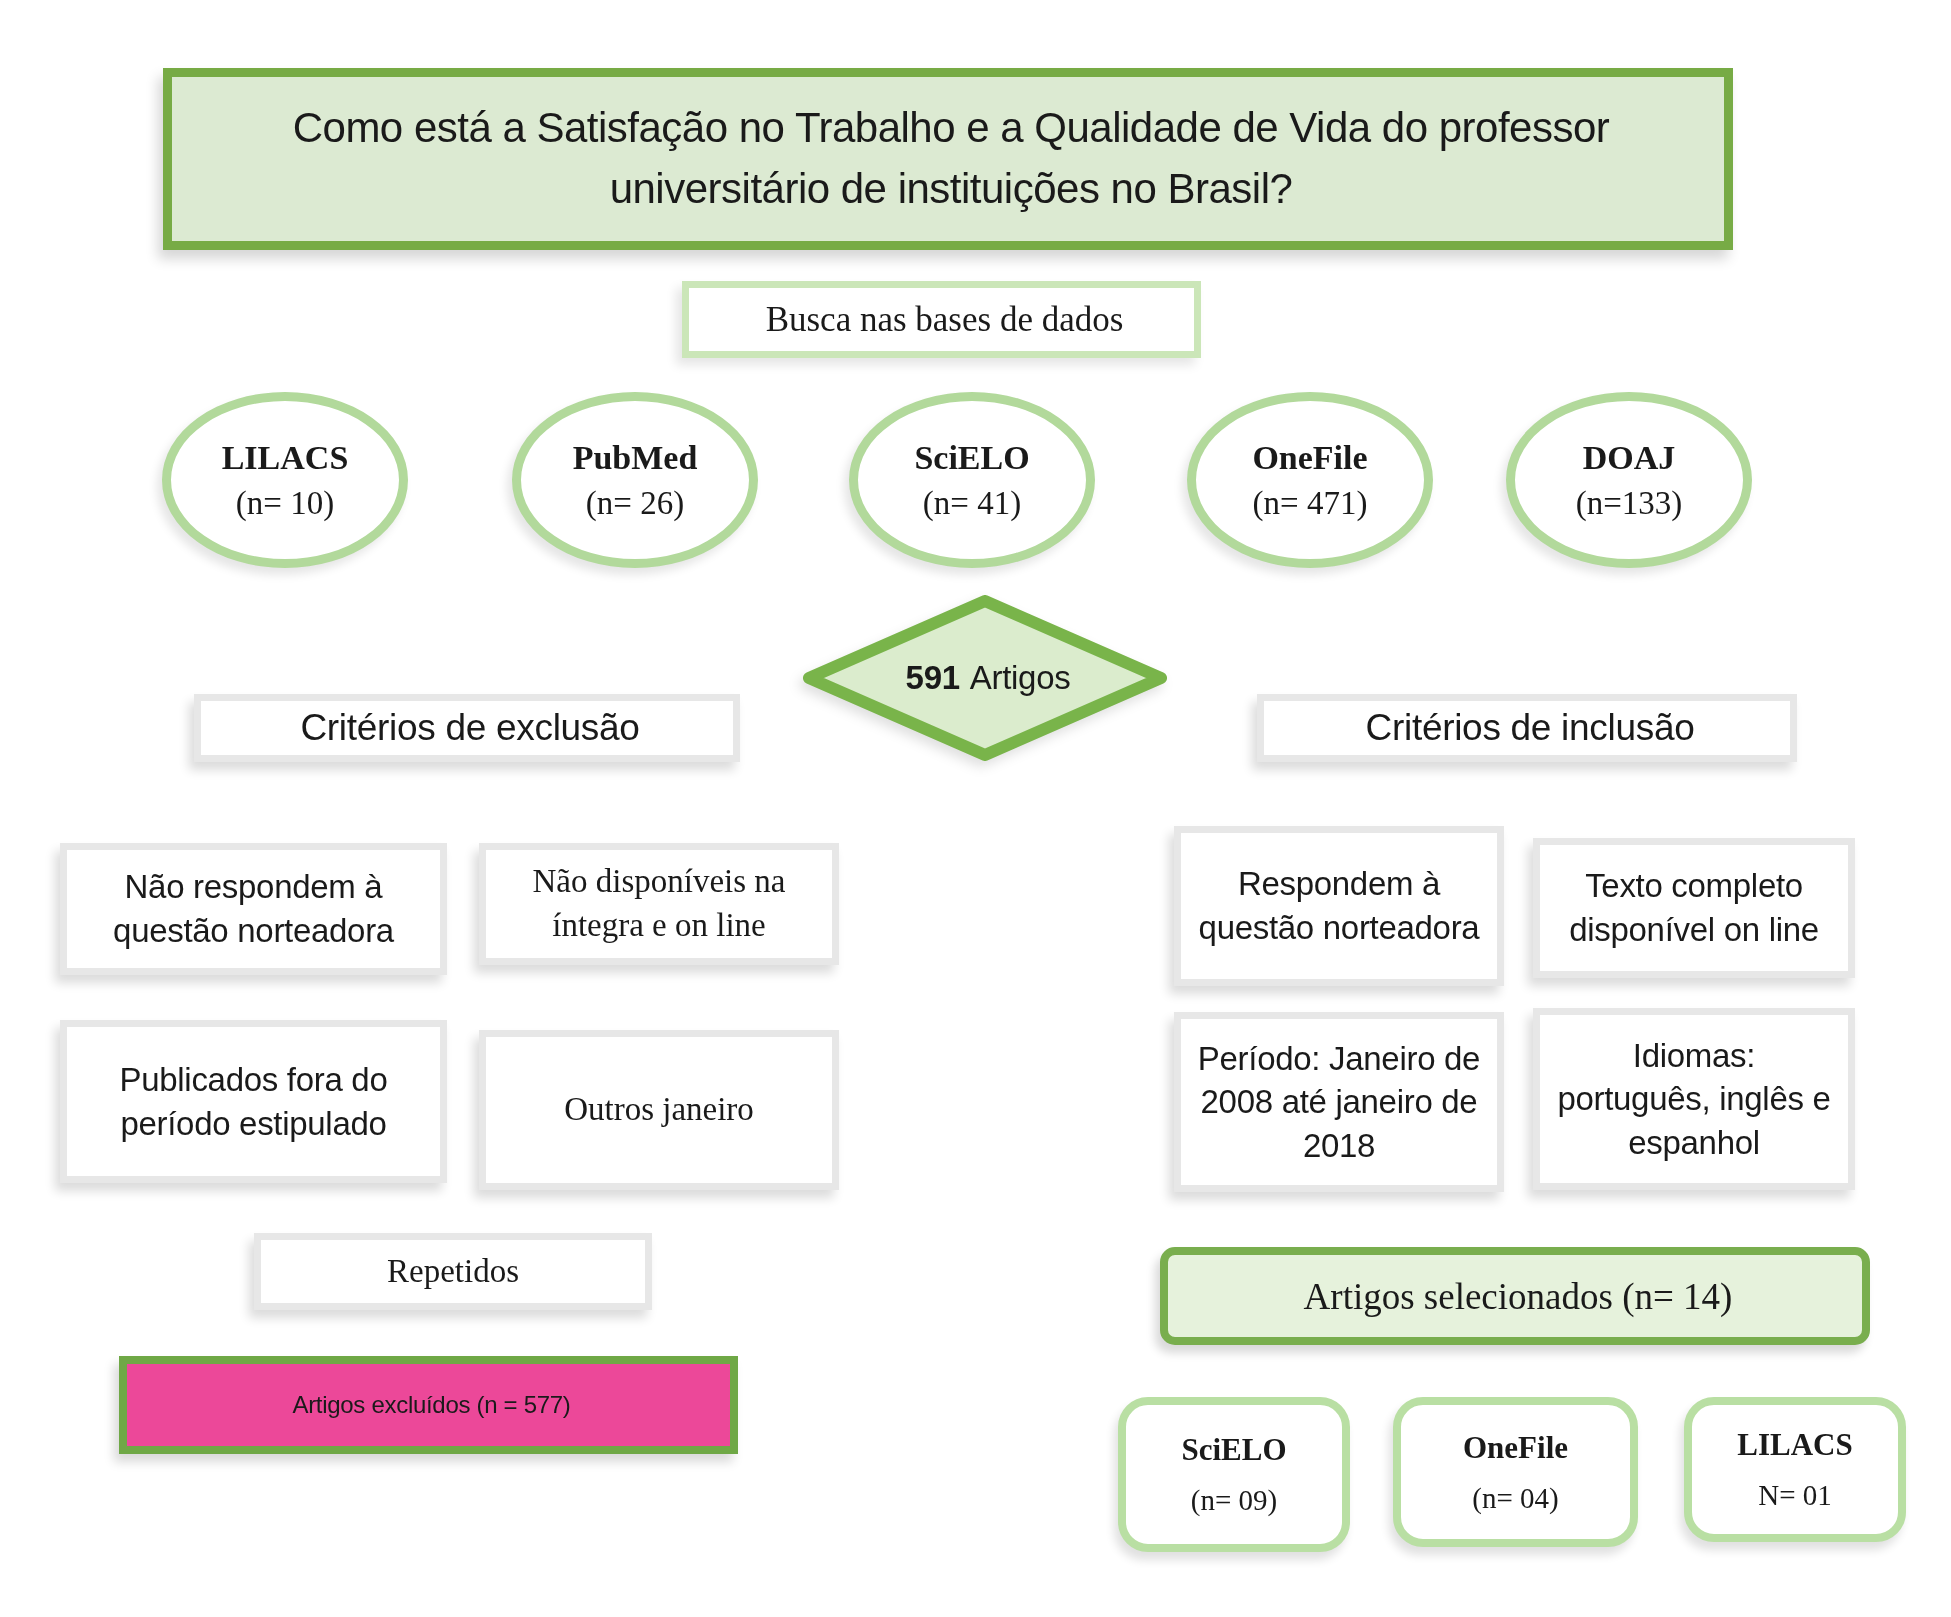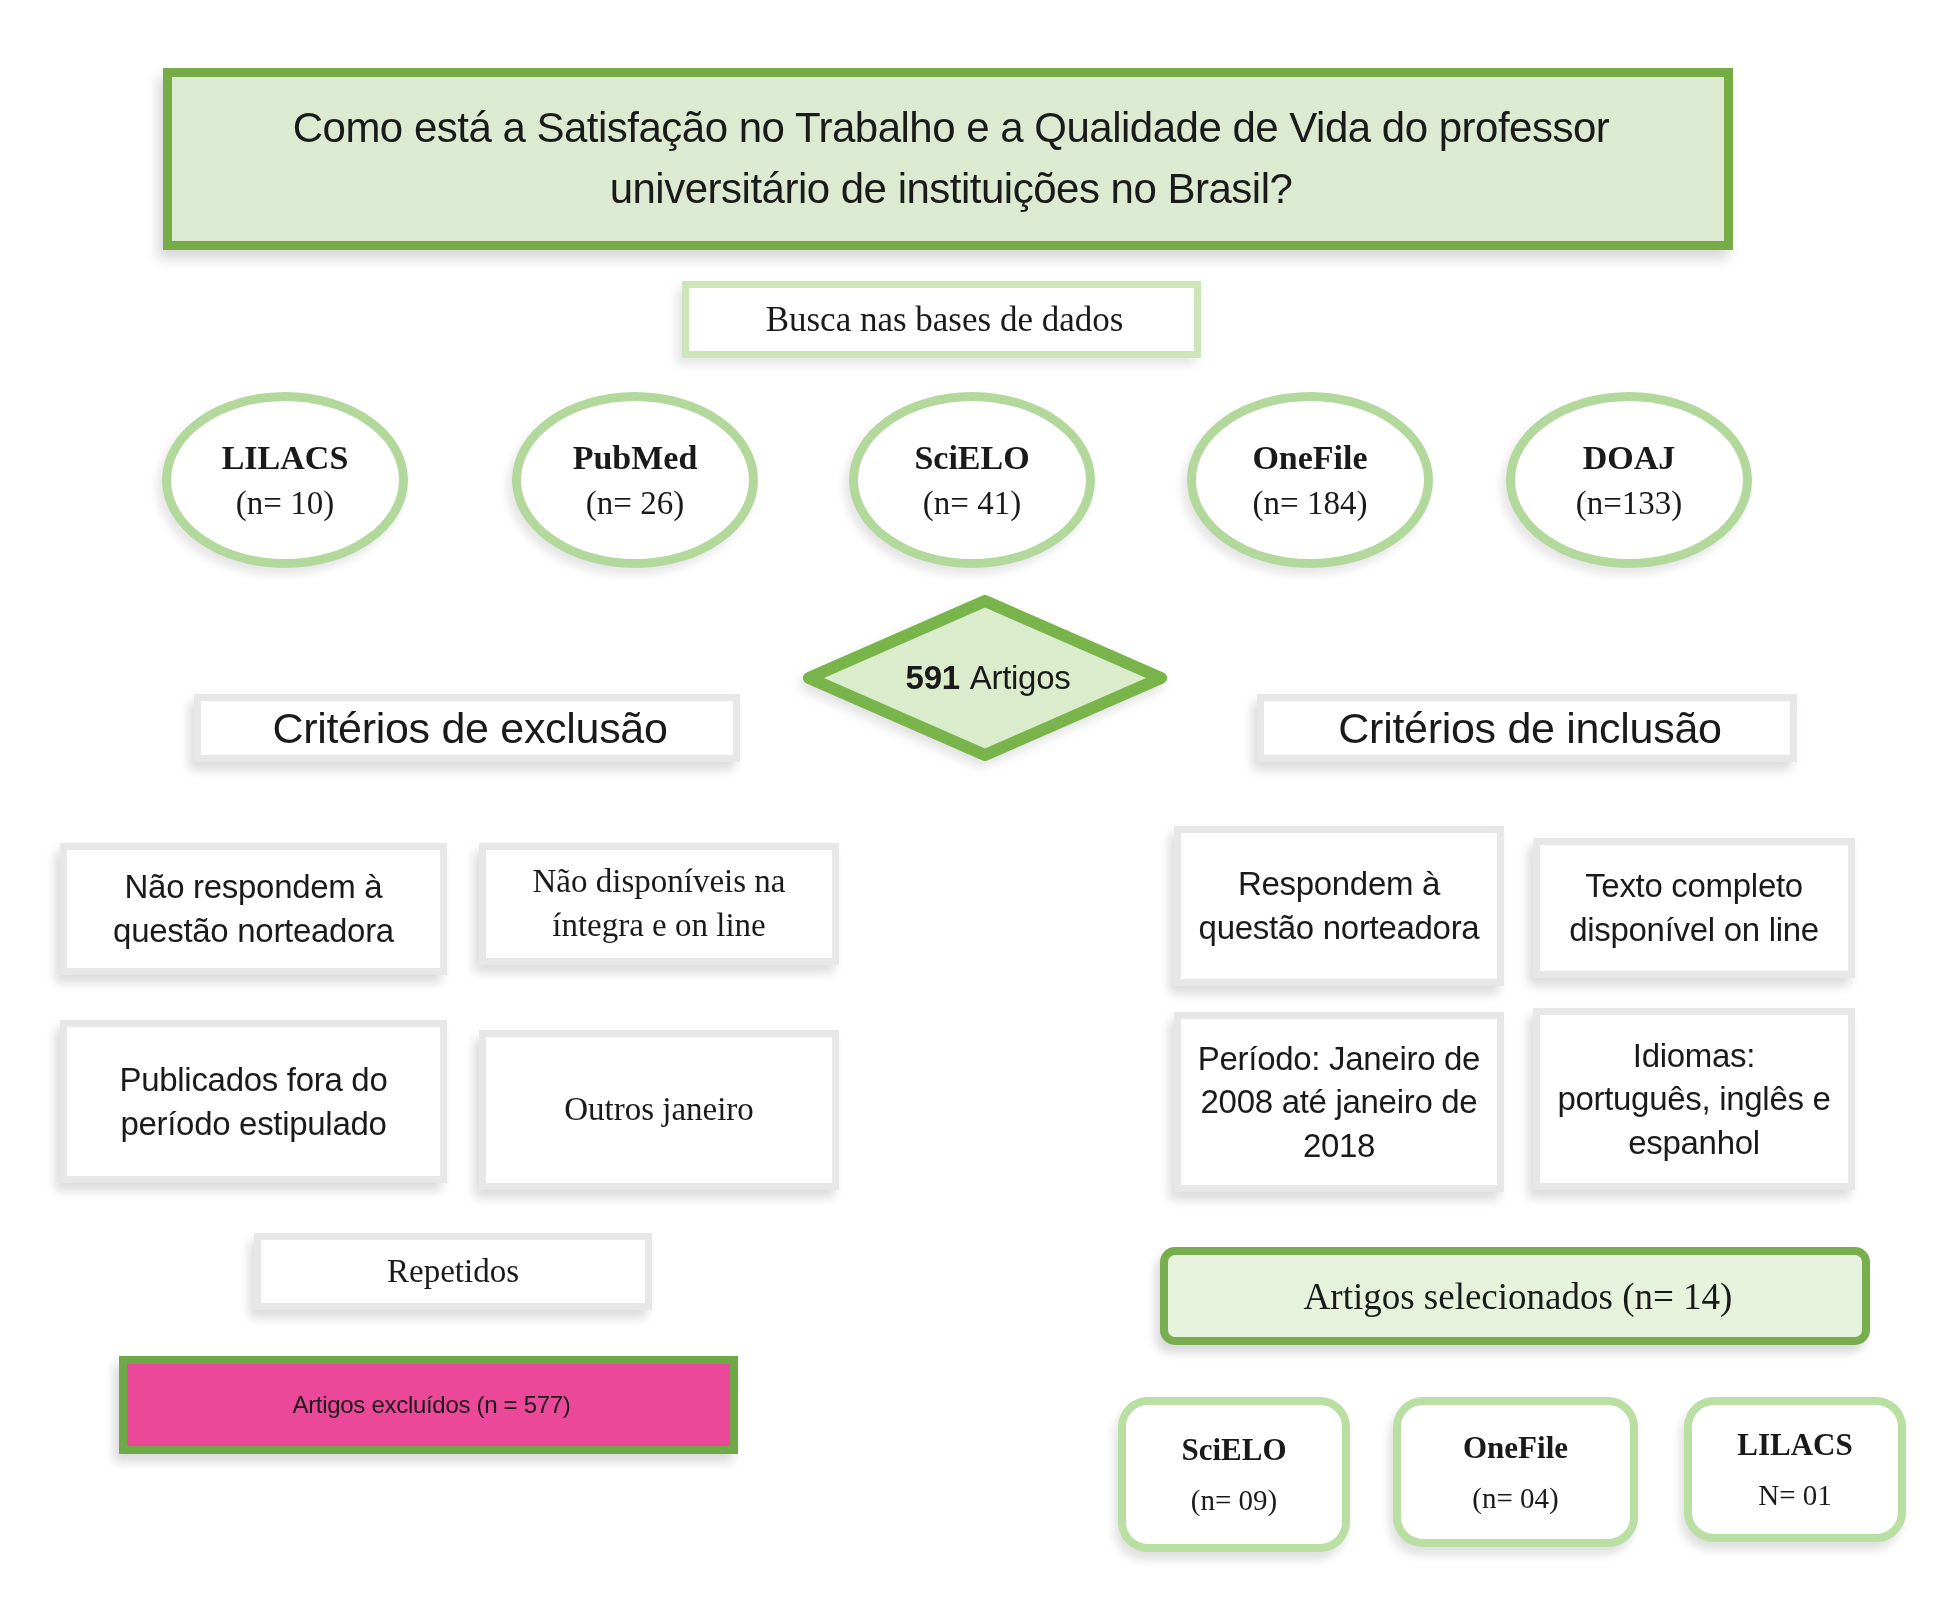--- a/index.html
+++ b/index.html
@@ -42,21 +42,21 @@
   .diamond-wrap svg{position:absolute;inset:0;filter:drop-shadow(-4px 6px 6px rgba(0,0,0,.12));}
   .diamond-label{position:absolute;inset:0;font-size:33px;letter-spacing:-.3px;}
   .diamond-label .num{font-weight:bold;}
   .diamond-label .lbl{margin-left:10px;}
 
   
   .hdr,.wbox{
     position:absolute;box-sizing:border-box;background:#fff;
     border:7px solid #e7e7e7;box-shadow:-5px 8px 10px rgba(0,0,0,.14);
   }
-  .hdr{font-size:43px;letter-spacing:-.3px;}
+  .hdr{font-size:37px;letter-spacing:-.3px;}
   .hdr-exc{left:194px;top:694px;width:546px;height:68px;}
   .hdr-inc{left:1257px;top:694px;width:540px;height:68px;}
 
   .wbox{font-size:33px;line-height:1.32;letter-spacing:-.3px;padding:6px 14px;}
   .serif{font-family:"Liberation Serif",serif;letter-spacing:0;}
 
   .bxA{left:60px; top:843px; width:387px;height:132px;}
   .bxB{left:479px;top:843px; width:360px;height:122px;}
   .bxC{left:60px; top:1020px;width:387px;height:163px;}
   .bxD{left:479px;top:1030px;width:360px;height:160px;}
@@ -114,21 +114,21 @@
   <div class="db-ellipse e2">
     <span class="db-name">PubMed</span>
     <span class="db-count">(n= 26)</span>
   </div>
   <div class="db-ellipse e3">
     <span class="db-name">SciELO</span>
     <span class="db-count">(n= 41)</span>
   </div>
   <div class="db-ellipse e4">
     <span class="db-name">OneFile</span>
-    <span class="db-count">(n= 184)</span>
+    <span class="db-count">(n= 471)</span>
   </div>
   <div class="db-ellipse e5">
     <span class="db-name">DOAJ</span>
     <span class="db-count">(n=133)</span>
   </div>
 
   <div class="diamond-wrap">
     <svg viewBox="0 0 370 172" width="370" height="172">
       <polygon points="185,9 361,86 185,163 9,86" fill="#dbeccd" stroke="#79b44a" stroke-width="12" stroke-linejoin="round"></polygon>
     </svg>

